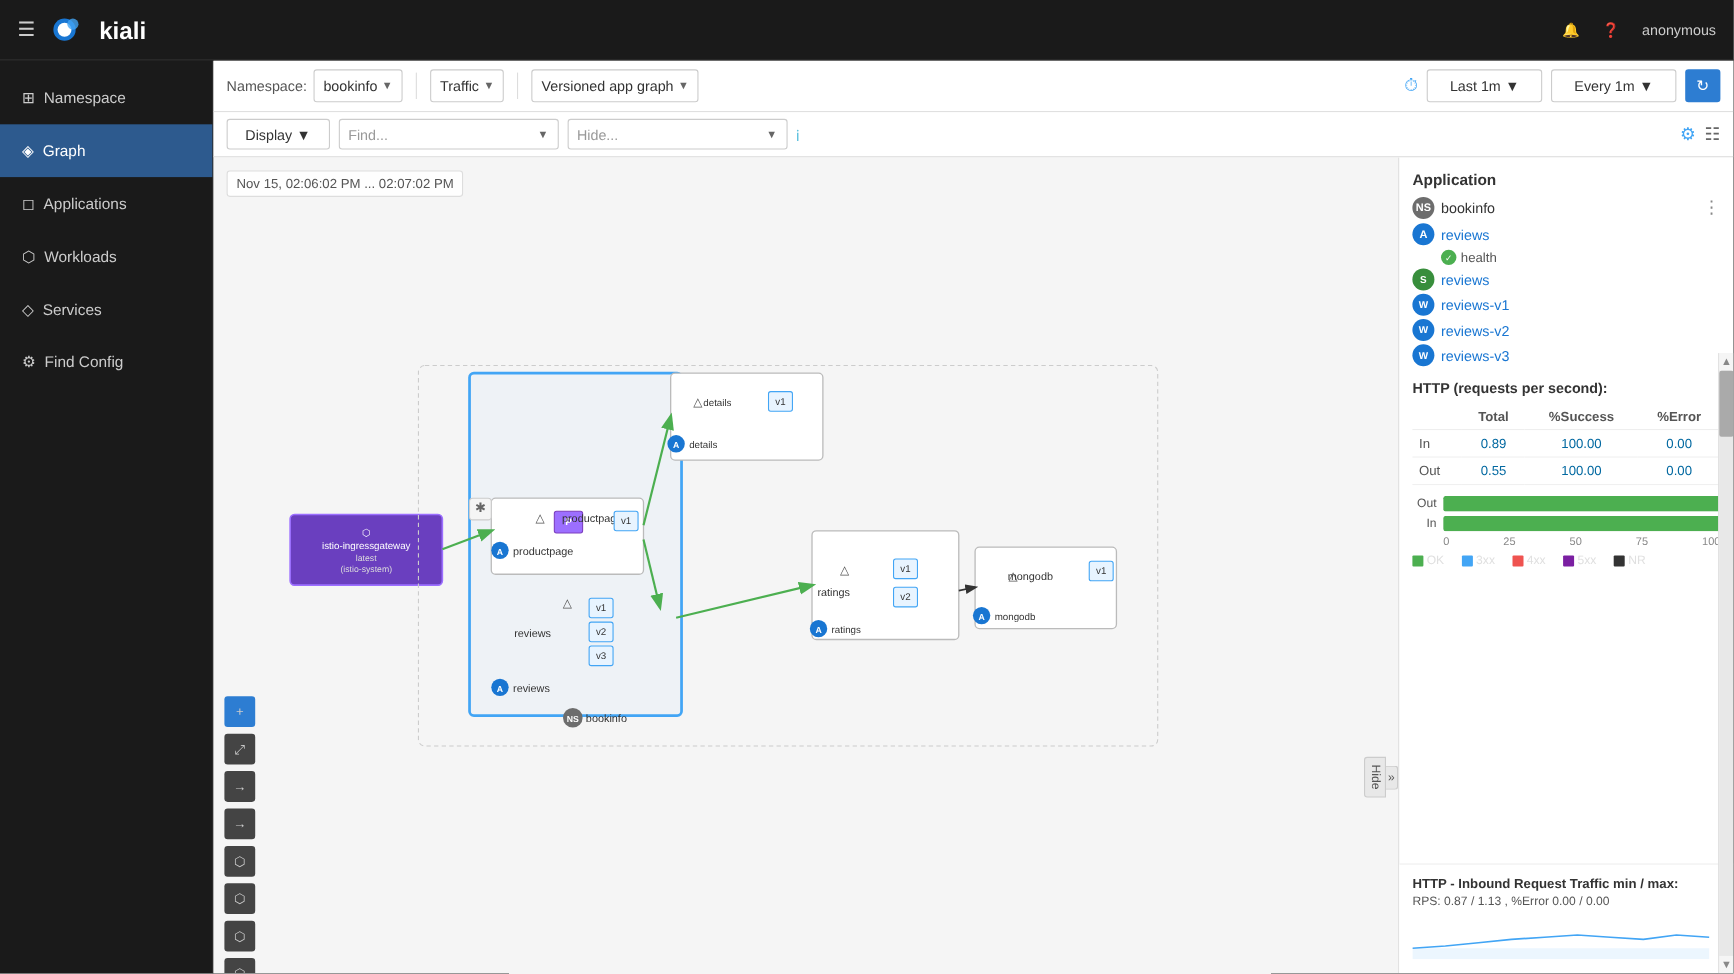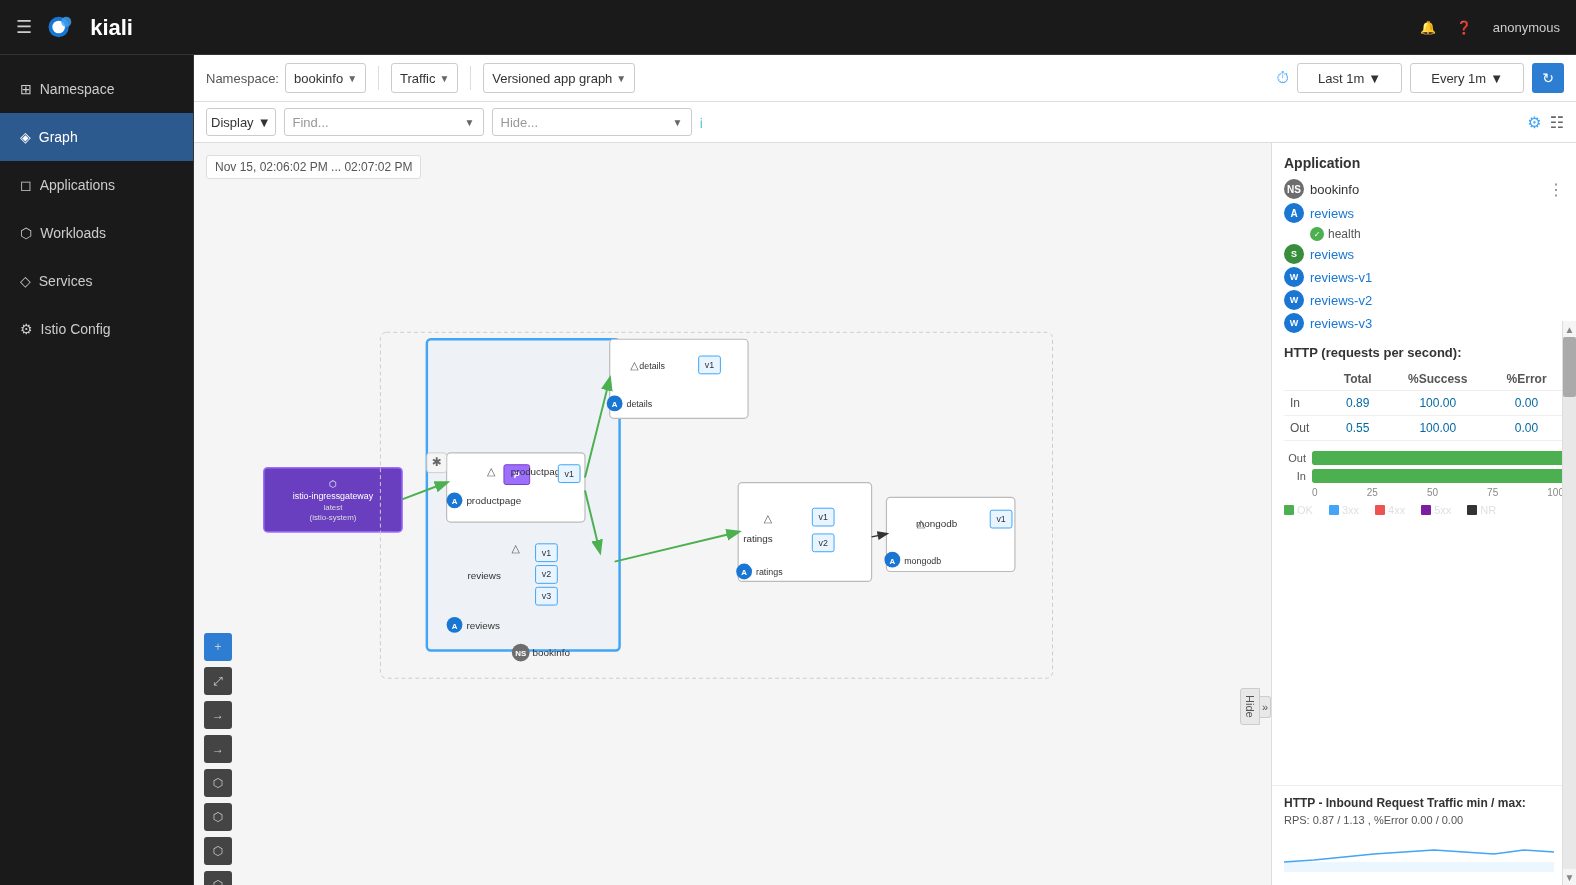--- a/index.html
+++ b/index.html
@@ -34,21 +34,21 @@
     .toolbar-select { background: #fff; border: 1px solid #ccc; border-radius: 3px; padding: 4px 8px; font-size: 13px; color: #333; cursor: pointer; display: flex; align-items: center; gap: 4px; height: 30px; }
     .toolbar-select .arrow { font-size: 10px; color: #666; }
     .toolbar-divider { width: 1px; height: 24px; background: #ddd; margin: 0 4px; }
     .toolbar-spacer { flex: 1; }
     .toolbar-right { display: flex; align-items: center; gap: 8px; }
     .time-select { background: #fff; border: 1px solid #ccc; border-radius: 3px; padding: 4px 20px; font-size: 13px; color: #333; display: flex; align-items: center; gap: 4px; height: 30px; cursor: pointer; }
     .refresh-btn { background: #2d7dd2; border: none; border-radius: 3px; color: #fff; width: 32px; height: 30px; cursor: pointer; display: flex; align-items: center; justify-content: center; font-size: 14px; }
 
     
     .toolbar2 { background: #fff; border-bottom: 1px solid #ddd; padding: 6px 12px; display: flex; align-items: center; gap: 8px; flex-shrink: 0; }
-    .toolbar2-select { background: #fff; border: 1px solid #ccc; border-radius: 3px; padding: 4px 4px; font-size: 13px; color: #333; cursor: pointer; display: flex; align-items: center; gap: 4px; height: 28px; }
+    .toolbar2-select { background: #fff; border: 1px solid #ccc; border-radius: 3px; padding: 4px 16px; font-size: 13px; color: #333; cursor: pointer; display: flex; align-items: center; gap: 4px; height: 28px; }
     .find-input { border: 1px solid #ccc; border-radius: 3px; padding: 4px 8px; font-size: 13px; width: 200px; height: 28px; display: flex; align-items: center; color: #999; background: #fff; position: relative; }
     .find-arrow { font-size: 10px; color: #666; margin-left: auto; }
     .hide-input { border: 1px solid #ccc; border-radius: 3px; padding: 4px 8px; font-size: 13px; width: 200px; height: 28px; display: flex; align-items: center; color: #999; background: #fff; }
     .info-icon { color: #5bc0de; font-size: 14px; cursor: pointer; }
     .toolbar2-right { margin-left: auto; display: flex; gap: 8px; }
     .graph-icon-btn { color: #666; font-size: 16px; cursor: pointer; }
 
     
     .graph-area { flex: 1; display: flex; overflow: hidden; position: relative; }
     .graph-canvas { flex: 1; background: #f5f5f5; position: relative; overflow: hidden; }
@@ -152,21 +152,21 @@
     <div class="sidebar-item">
       <span class="sidebar-item-icon">⬡</span>
       <span>Workloads</span>
     </div>
     <div class="sidebar-item">
       <span class="sidebar-item-icon">◇</span>
       <span>Services</span>
     </div>
     <div class="sidebar-item">
       <span class="sidebar-item-icon">⚙</span>
-      <span>Istio Config</span>
+      <span>Find Config</span>
     </div>
   </nav>
 
   <div class="content">
 
     <div class="toolbar">
       <div class="toolbar-section">
         <span class="toolbar-label">Namespace:</span>
         <div class="toolbar-select">
           <span>bookinfo</span>

